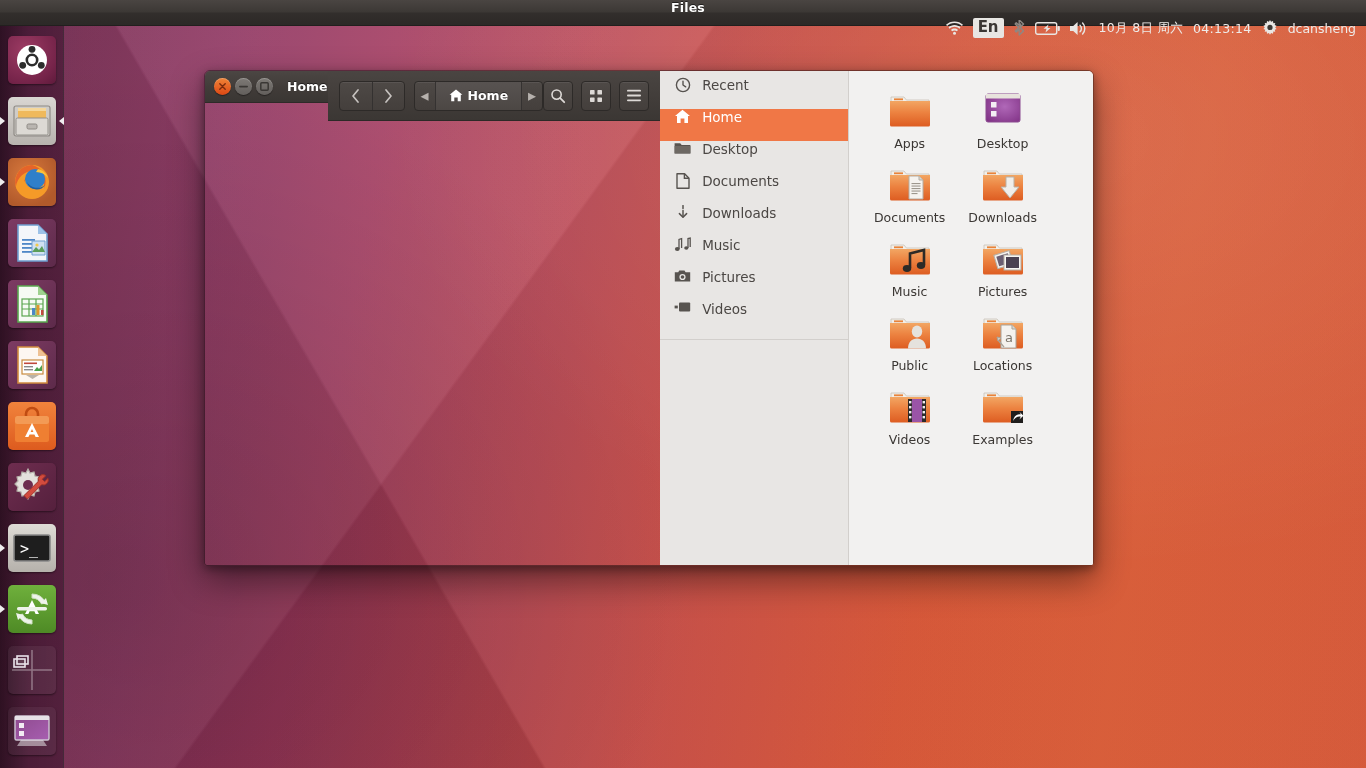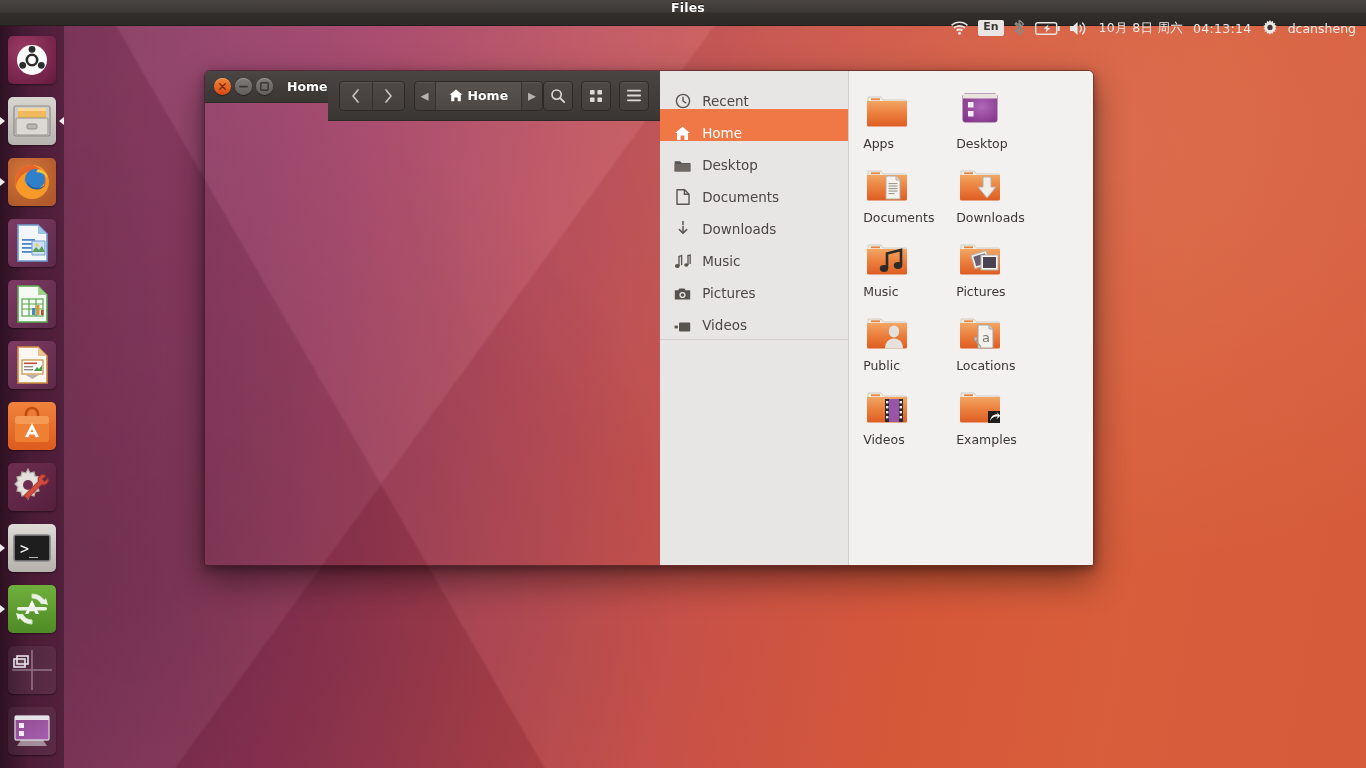--- a/index.html
+++ b/index.html
@@ -43,21 +43,21 @@
     letter-spacing: .2px;
   }
   #indicators {
     margin-left: auto; display: flex; align-items: center; gap: 10px;
     padding-right: 8px; font-size: 12.5px; color: #eeebe9;
   }
   .ind { display: flex; align-items: center; height: 26px; }
   .ind svg { display: block; }
   #kbd-indicator {
     background: #e8e6e3; color: #3b3734;
-    font-size: 11px; font-weight: bold;
+    font-size: 15px; font-weight: bold;
     padding: 1px 5px 2px; border-radius: 2px;
     line-height: 1.15;
   }
   #clock-date { letter-spacing: .3px; }
   #clock-time { letter-spacing: .3px; }
   #session-user { padding-right: 2px; }
 
   
   #launcher {
     position: absolute; left: 0; top: 26px; bottom: 0; width: 64px;
@@ -161,39 +161,39 @@
 
   
   #sidebar {
     width: 189px; flex: none;
     background: #e8e6e4;
     border-right: 1px solid #d2cfcc;
     padding-top: 6px;
     overflow: hidden;
   }
   .side-item {
-    display: flex; align-items: flex-end; gap: 11px;
+    display: flex; align-items: flex-start; gap: 11px;
     height: 32px; padding: 0 0 0 14px;
     color: #4b4744; font-size: 13.5px;
   }
   .side-item.selected { background: #f07746; color: #ffffff; }
   .side-item .sicon { width: 17px; display: flex; justify-content: center; align-items: center; flex: none; }
   .side-sep { height: 1px; background: #d2cfcc; margin: 6px 0 6px; }
 
   
   #file-area {
     flex: 1; background: #f2f1f0;
     padding: 12px 8px 0 14px;
     display: flex; flex-wrap: wrap;
     align-content: flex-start;
     overflow: hidden;
   }
   .file-item {
     width: 93px; height: 74px;
-    display: flex; flex-direction: column; align-items: flex-start;
+    display: flex; flex-direction: column; align-items: center;
     padding-top: 2px;
   }
   .file-icon { width: 48px; height: 48px; position: relative; }
   .file-label {
     margin-top: 3px; font-size: 12.5px; color: #3b3734;
     text-align: center; white-space: nowrap;
   }
 </style>
 </head>
 <body>

